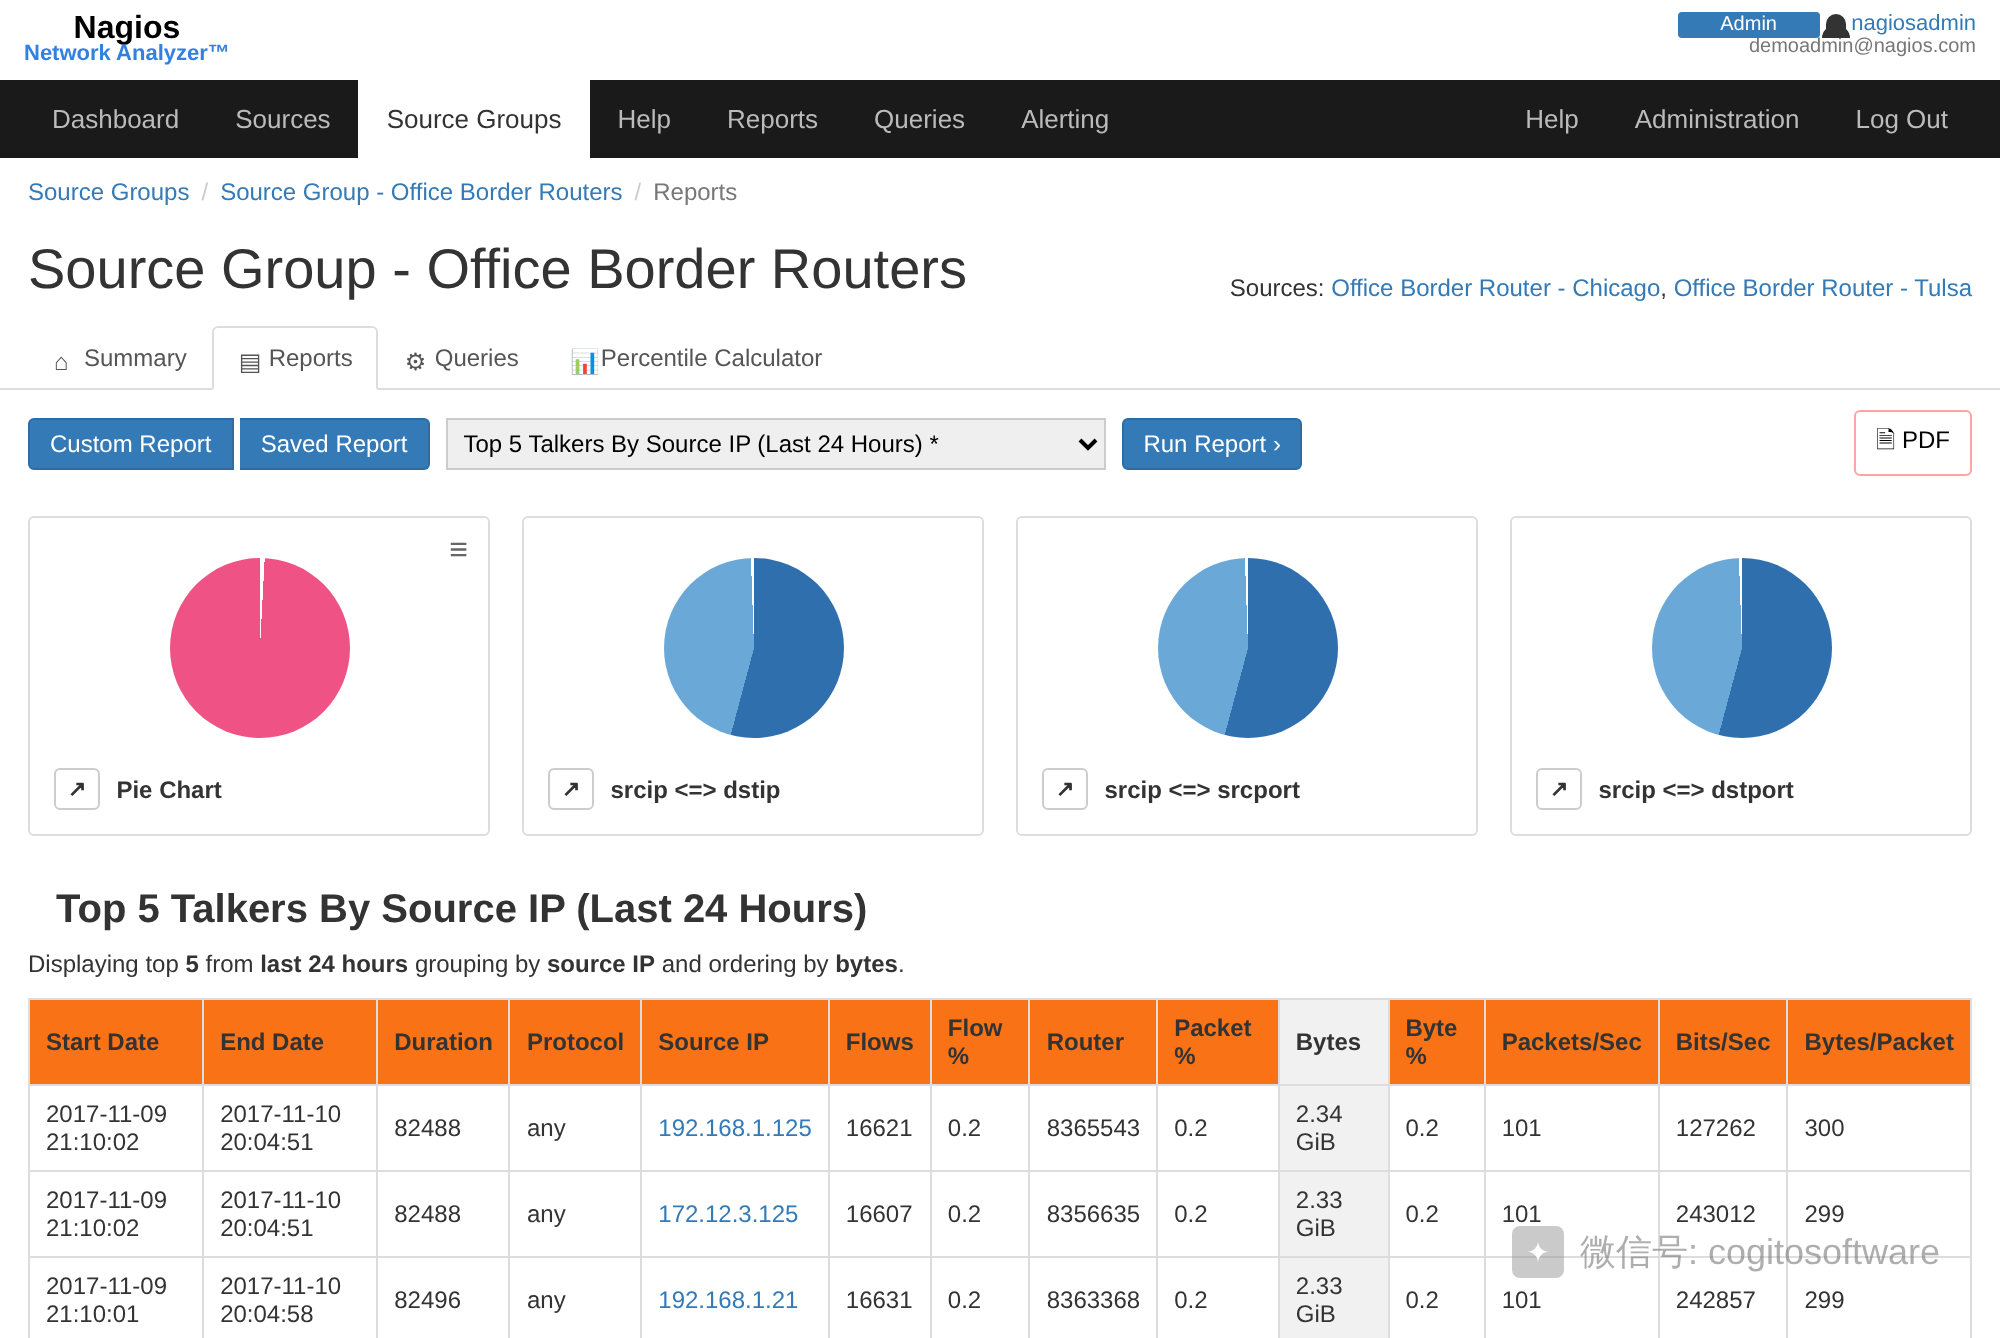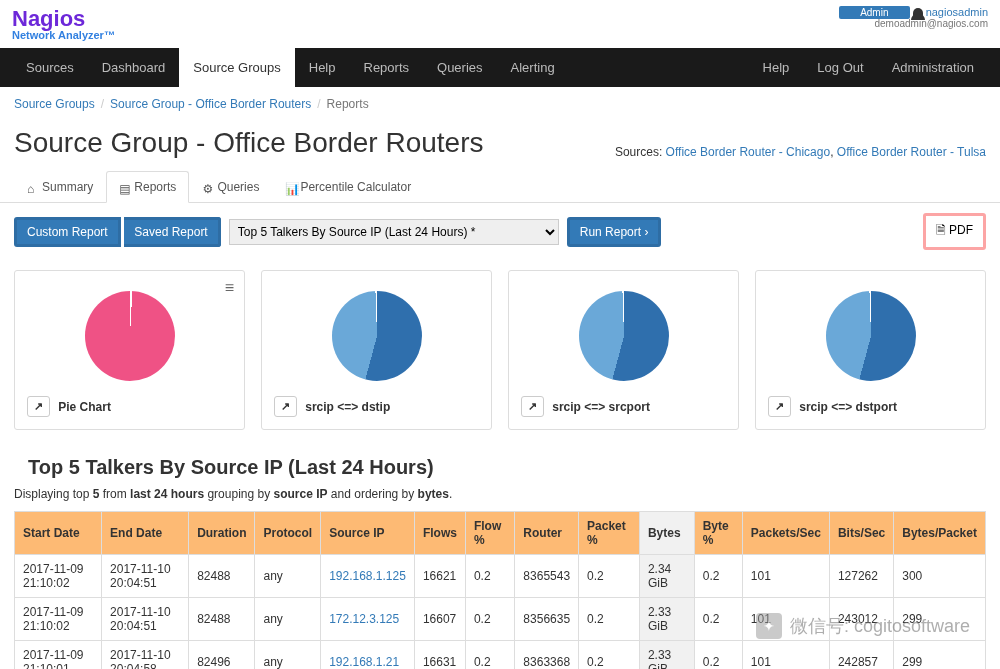--- a/index.html
+++ b/index.html
@@ -1,19 +1,19 @@
 <!DOCTYPE html>
 <html><head>
 <meta charset="utf-8">
 <style>
 * { margin: 0; padding: 0; box-sizing: border-box; }
 body { font-family: "Helvetica Neue", Helvetica, Arial, sans-serif; font-size: 13px; color: #333; background: #fff; }
 .topbar { display: flex; justify-content: space-between; align-items: flex-start; padding: 6px 12px 4px; }
 .logo { display: flex; flex-direction: column; }
-.logo-main { font-size: 22px; font-weight: bold; color: #6d28d9; }
+.logo-main { font-size: 16px; font-weight: bold; color: #000000; text-align: center; }
 .logo-sub { font-size: 11px; color: #3280e0; font-weight: bold; position: relative; top: -3px; }
 .userbox { text-align: right; font-size: 11px; }
 .admin-badge { background: #337ab7; color: #fff; padding: 1px 21px; border-radius: 2px; font-size: 10px; }
 .user-link { color: #337ab7; text-decoration: none; }
 .user-icon { display:inline-block; width:10px; height:10px; background:#333; border-radius:50% 50% 0 0; position:relative; vertical-align:middle;}
 .user-icon::after{content:'';position:absolute;top:6px;left:-2px;width:14px;height:6px;background:#333;border-radius:6px 6px 0 0;}
 .email { color: #777; font-size: 10px; }
 .navbar { background: #1a1a1a; color: #ccc; display: flex; justify-content: space-between; padding: 0 12px; }
 .navbar ul { list-style: none; display: flex; }
 .navbar li { padding: 12px 14px; font-size: 13px; cursor: pointer; }
@@ -24,21 +24,21 @@
 .breadcrumb .sep { color: #ccc; margin: 0 6px; }
 .page-head { display: flex; justify-content: space-between; align-items: flex-end; padding: 6px 14px 12px; }
 .page-head h1 { font-size: 28px; font-weight: 500; color: #333; }
 .sources-line { font-size: 12px; }
 .sources-line a { color: #337ab7; text-decoration: none; }
 .tabs { display: flex; padding: 0 14px; border-bottom: 1px solid #ddd; font-size: 12px; }
 .tabs .tab { padding: 8px 12px; border: 1px solid transparent; border-bottom: none; cursor: pointer; color: #555; display:flex; align-items:center; gap:5px;}
 .tabs .tab.active { border-color: #ddd; border-bottom: 1px solid #fff; margin-bottom: -1px; background: #fff; border-radius: 3px 3px 0 0; }
 .tab-icon { width:10px; height:10px; display:inline-block;}
 .controls { display: flex; align-items: center; gap: 0; padding: 10px 14px; }
-.btn { padding: 5px 10px; font-size: 12px; border: 3px solid #fca5a5; background: #fff; cursor: pointer; border-radius: 3px; }
+.btn { padding: 5px 10px; font-size: 12px; border: 1px solid #fca5a5; background: #fff; cursor: pointer; border-radius: 3px; }
 .btn-primary { background: #337ab7; color: #fff; border-color: #2e6da4; }
 .btn-group .btn { border-radius: 0; }
 .btn-group .btn:first-child { border-radius: 3px 0 0 3px; }
 .btn-group .btn:last-child { border-radius: 0 3px 3px 0; border-left:none;}
 .select-wrap { flex: 0 0 auto; margin: 0 8px; }
 .select-wrap select { width: 330px; padding: 4px; font-size: 12px; border:1px solid #ccc; height:26px;}
 .pdf-btn { margin-left: auto; }
 .charts { display: flex; gap: 16px; padding: 10px 14px 18px; }
 .chart-card { flex: 1; border: 1px solid #ddd; border-radius: 3px; padding: 12px; position: relative; min-height: 160px; display:flex; flex-direction:column;}
 .chart-area { flex:1; display:flex; align-items:center; justify-content:center; position:relative;}
@@ -46,21 +46,21 @@
 .chart-label { display: flex; align-items: center; gap: 8px; font-size: 12px; font-weight: bold; margin-top:8px;}
 .chart-label .expand-btn { border: 1px solid #ccc; padding: 3px 6px; border-radius: 3px; cursor:pointer; font-size:11px;}
 .pie { width: 90px; height: 90px; border-radius: 50%; }
 .pie-pink { background: conic-gradient(#fff 0deg 3deg, #ef5285 3deg 360deg); }
 .pie-blue { background: conic-gradient(#2f6fad 0deg 195deg, #6aa8d8 195deg 358deg, #fff 358deg 360deg); }
 .section-title { padding: 8px 28px; font-size: 20px; font-weight: bold; }
 .section-sub { padding: 0 14px 10px; font-size: 12px; color: #333; }
 .section-sub b { font-weight: bold; }
 .tbl { width: calc(100% - 28px); margin: 0 14px 20px; border-collapse: collapse; font-size: 12px; }
 .tbl th, .tbl td { border: 1px solid #ddd; padding: 7px 8px; text-align: left; }
-.tbl th { background: #fdba74; font-weight: bold; }
+.tbl th { background: #f97316; font-weight: bold; }
 .tbl .bytes-col { background: #f1f1f1; }
 .tbl a { color: #337ab7; text-decoration: none; }
 .watermark { position: fixed; bottom: 30px; right: 30px; color: rgba(120,120,120,.6); font-size: 18px; pointer-events:none; display:flex; align-items:center; gap:8px;}
 .wm-icon{width:26px;height:26px;border-radius:4px;background:rgba(150,150,150,.5);display:flex;align-items:center;justify-content:center;color:#fff;font-size:14px;}
 </style>
 </head>
 <body>
 
 <div class="topbar">
   <div class="logo">
@@ -70,32 +70,32 @@
   <div class="userbox">
     <span class="admin-badge">Admin</span>
     <span class="user-icon"></span>
     <a href="#" class="user-link">nagiosadmin</a>
     <div class="email">demoadmin@nagios.com</div>
   </div>
 </div>
 
 <nav class="navbar">
   <ul id="nav-left">
+      <li>Dashboard</li>
       <li>Sources</li>
-      <li>Dashboard</li>
       <li class="active">Source Groups</li>
       <li>Help</li>
       <li>Reports</li>
       <li>Queries</li>
       <li>Alerting</li>
     </ul>
   <ul id="nav-right">
       <li>Help</li>
+      <li>Administration</li>
       <li>Log Out</li>
-      <li>Administration</li>
     </ul>
 </nav>
 
 <div class="breadcrumb" id="breadcrumb"><a href="#">Source Groups</a><span class="sep">/</span><a href="#">Source Group - Office Border Routers</a><span class="sep">/</span><span>Reports</span></div>
 
 <div class="page-head">
   <h1>Source Group - Office Border Routers</h1>
   <div class="sources-line">
     <span>Sources:</span>
     <span id="sources-links"><a href="#">Office Border Router - Chicago</a>, <a href="#">Office Border Router - Tulsa</a></span>

